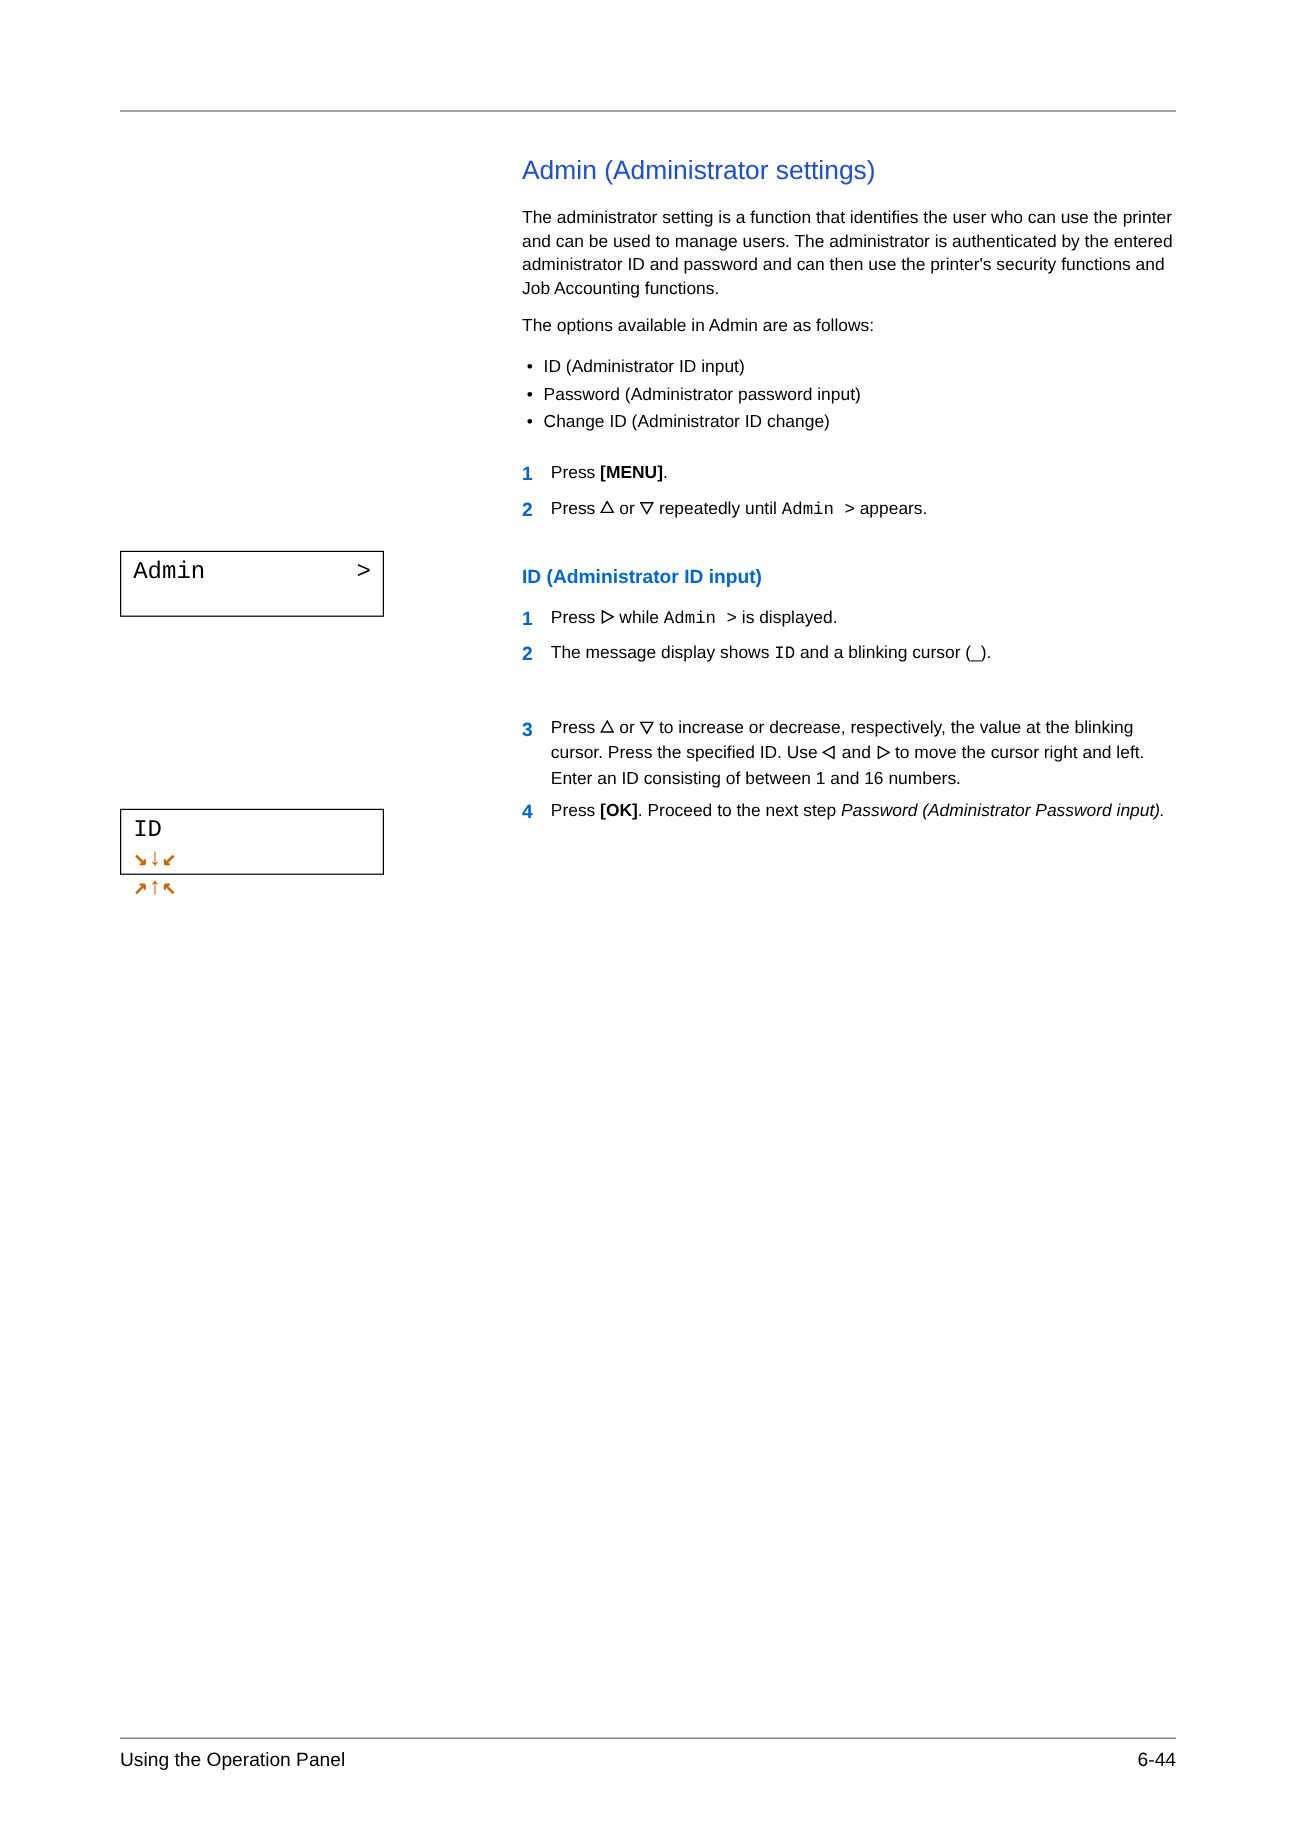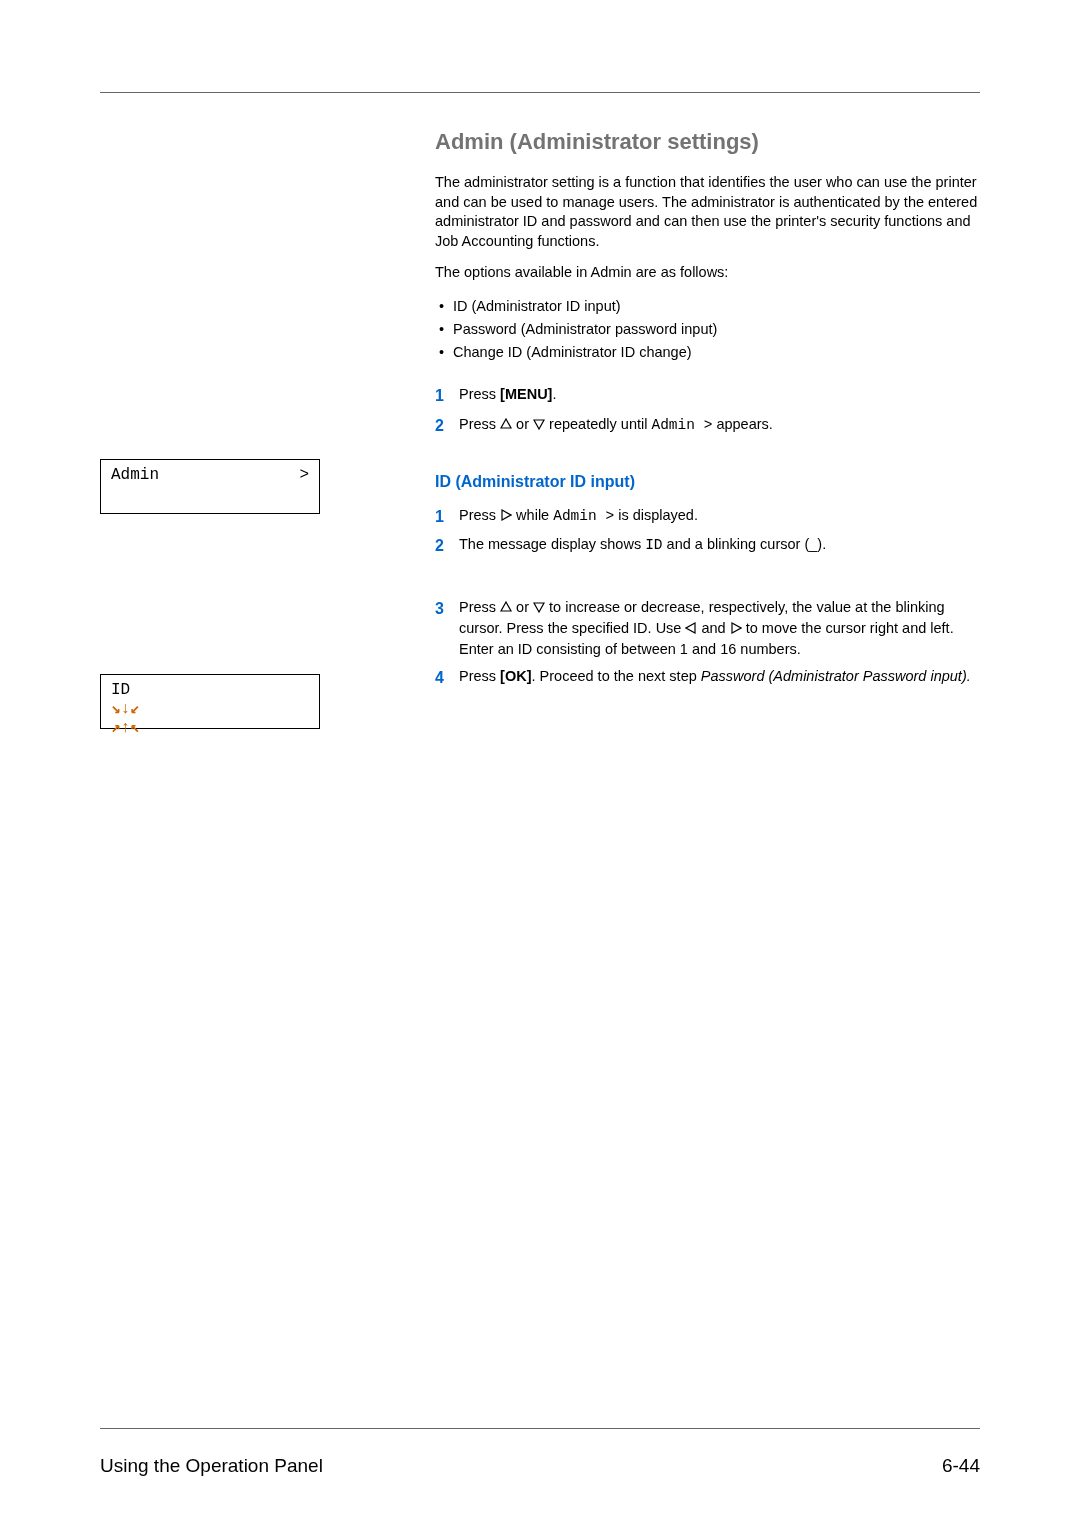--- a/index.html
+++ b/index.html
@@ -15,23 +15,23 @@
     }
     .top-rule {
       border-top: 1px solid #666;
       margin-bottom: 36px;
     }
     .content {
       margin-left: 335px;
       width: 545px;
     }
     h1 {
-      color: #737373;
+      color: #1d4ed8;
       font-size: 22px;
-      font-weight: bold;
+      font-weight: normal;
       margin-bottom: 18px;
     }
     p {
       font-size: 14.5px;
       line-height: 1.35;
       margin-bottom: 12px;
     }
     ul {
       list-style: none;
       margin-bottom: 20px;
@@ -72,21 +72,21 @@
       margin-top: 36px;
       margin-bottom: 14px;
     }
     .mono { font-family: "Courier New", monospace; }
     .display-box {
       position: absolute;
       border: 1px solid #000;
       width: 220px;
       height: 55px;
       font-family: "Courier New", monospace;
-      font-size: 16px;
+      font-size: 20px;
       padding: 6px 10px;
       line-height: 1.2;
     }
     .display-box.admin { left: 100px; top: 459px; }
     .display-box.admin .gt { float: right; }
     .display-box.id { left: 100px; top: 674px; }
     .icon-row { display: flex; gap: 3px; }
     .blink-cursor {
       color: #cc6600;
       font-weight: bold;
@@ -94,24 +94,24 @@
     .warn-icon {
       color: #cc6600;
       font-weight: bold;
     }
     .footer {
       position: absolute;
       bottom: 50px;
       left: 100px;
       right: 100px;
       border-top: 1px solid #666;
-      padding-top: 26px;
+      padding-top: 10px;
       display: flex;
       justify-content: space-between;
-      font-size: 19px;
+      font-size: 16px;
     }
     svg.tri { vertical-align: -1px; }
   </style>
 </head>
 <body>
 
 <div class="top-rule"></div>
 
 <div class="content">
   <h1>Admin (Administrator settings)</h1>

